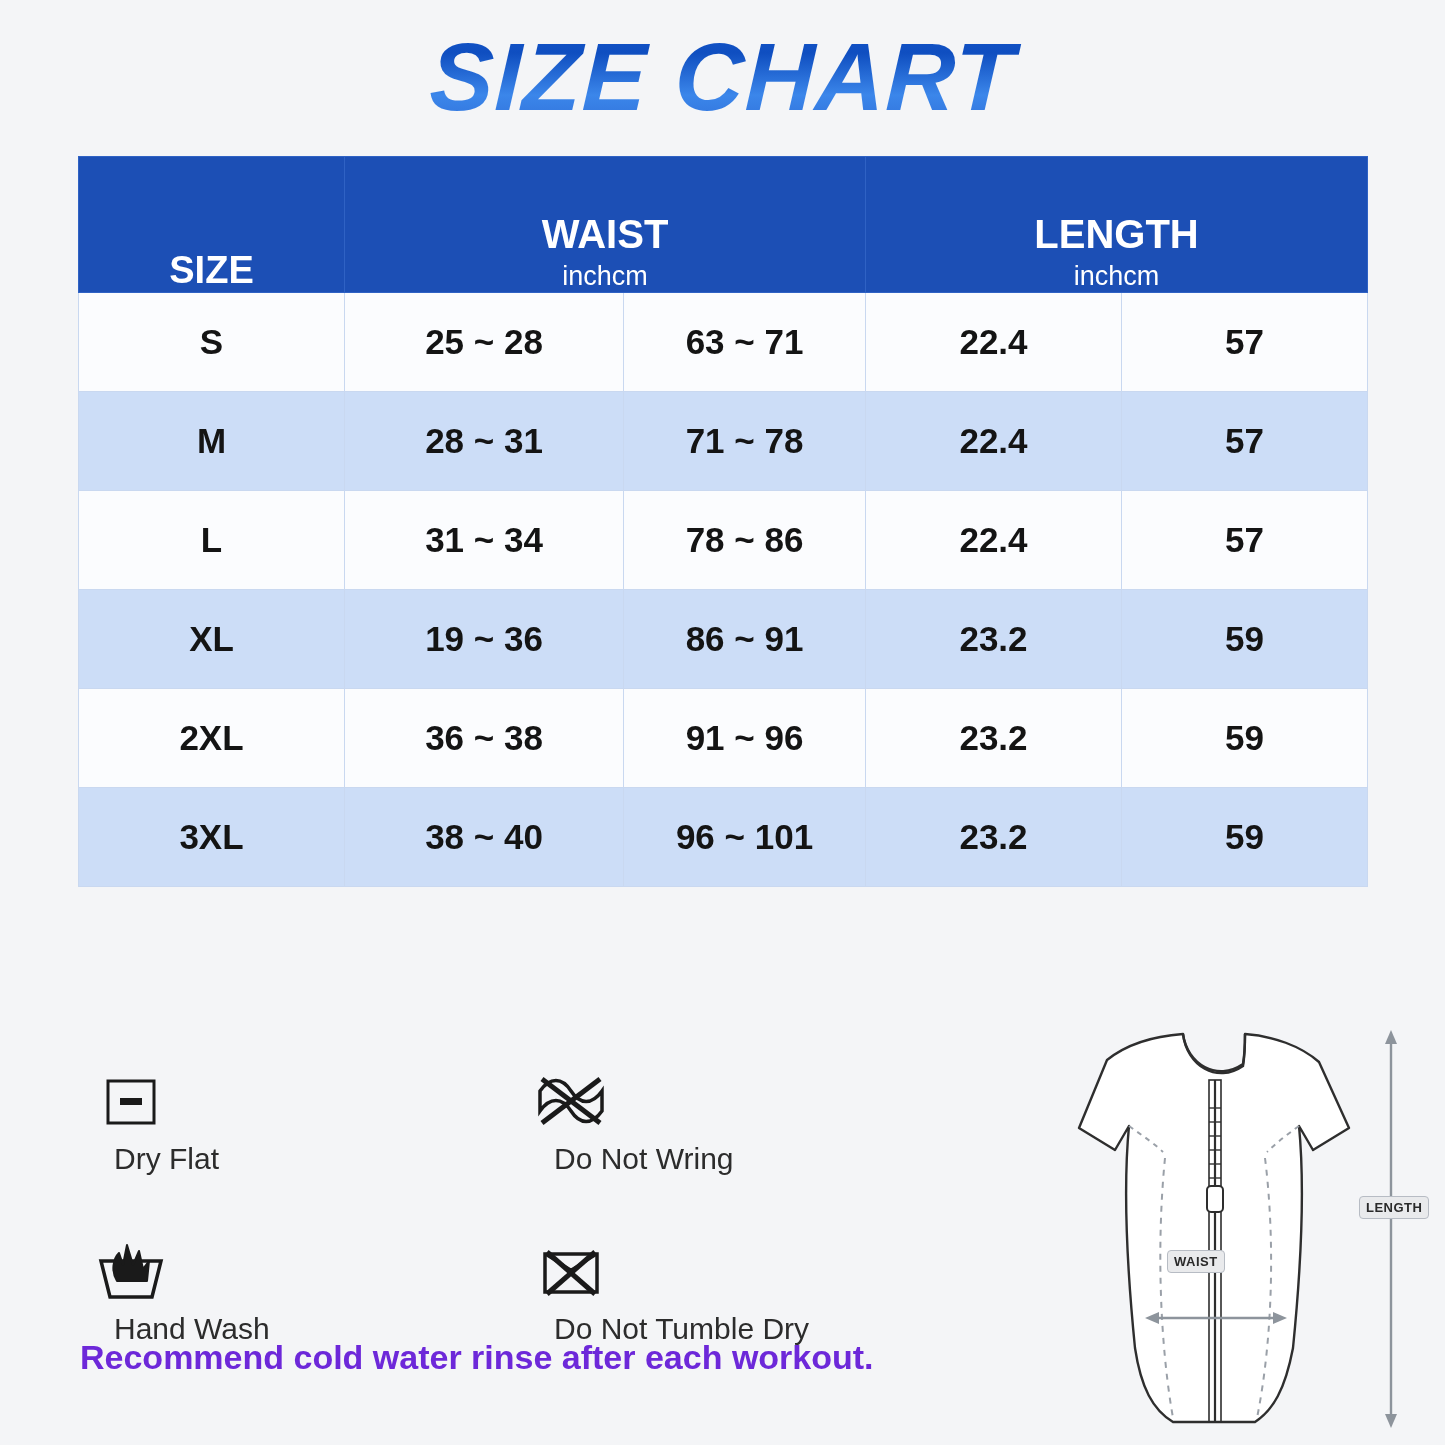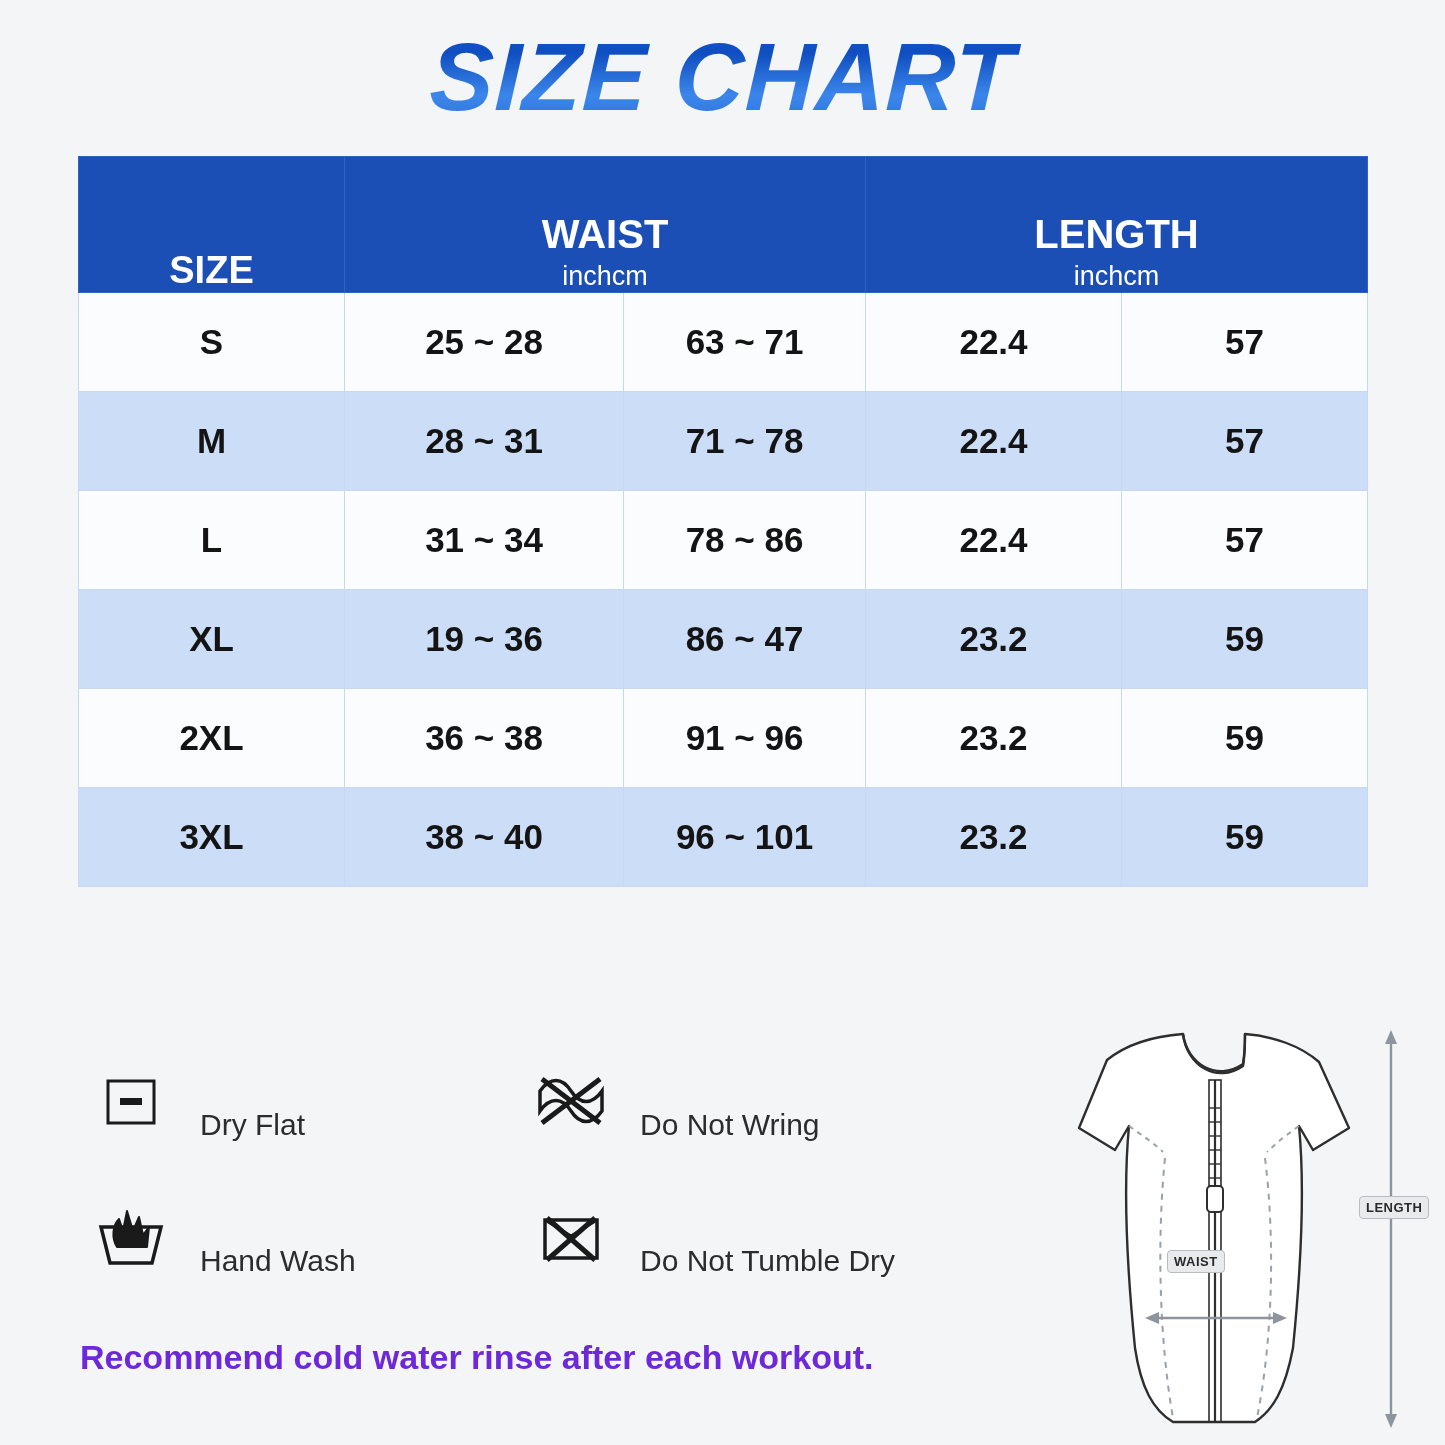--- a/index.html
+++ b/index.html
@@ -97,22 +97,23 @@
     top: 1062px;
     width: 880px;
   }
   .care-row {
     display: flex;
     align-items: center;
     margin-bottom: 56px;
   }
   .care-item {
     display: flex;
-    align-items: flex-end;
+    align-items: flex-start;
     width: 440px;
+    flex-direction: column;
   }
   .care-icon {
     width: 86px;
     height: 80px;
     display: flex;
     align-items: center;
     justify-content: center;
     flex: none;
   }
   .care-label {
@@ -214,21 +215,21 @@
       <tr class="odd">
         <td>L</td>
         <td>31 ~ 34</td>
         <td>78 ~ 86</td>
         <td>22.4</td>
         <td>57</td>
       </tr>
       <tr class="even">
         <td>XL</td>
         <td>19 ~ 36</td>
-        <td>86 ~ 47</td>
+        <td>86 ~ 91</td>
         <td>23.2</td>
         <td>59</td>
       </tr>
       <tr class="odd">
         <td>2XL</td>
         <td>36 ~ 38</td>
         <td>91 ~ 96</td>
         <td>23.2</td>
         <td>59</td>
       </tr>

